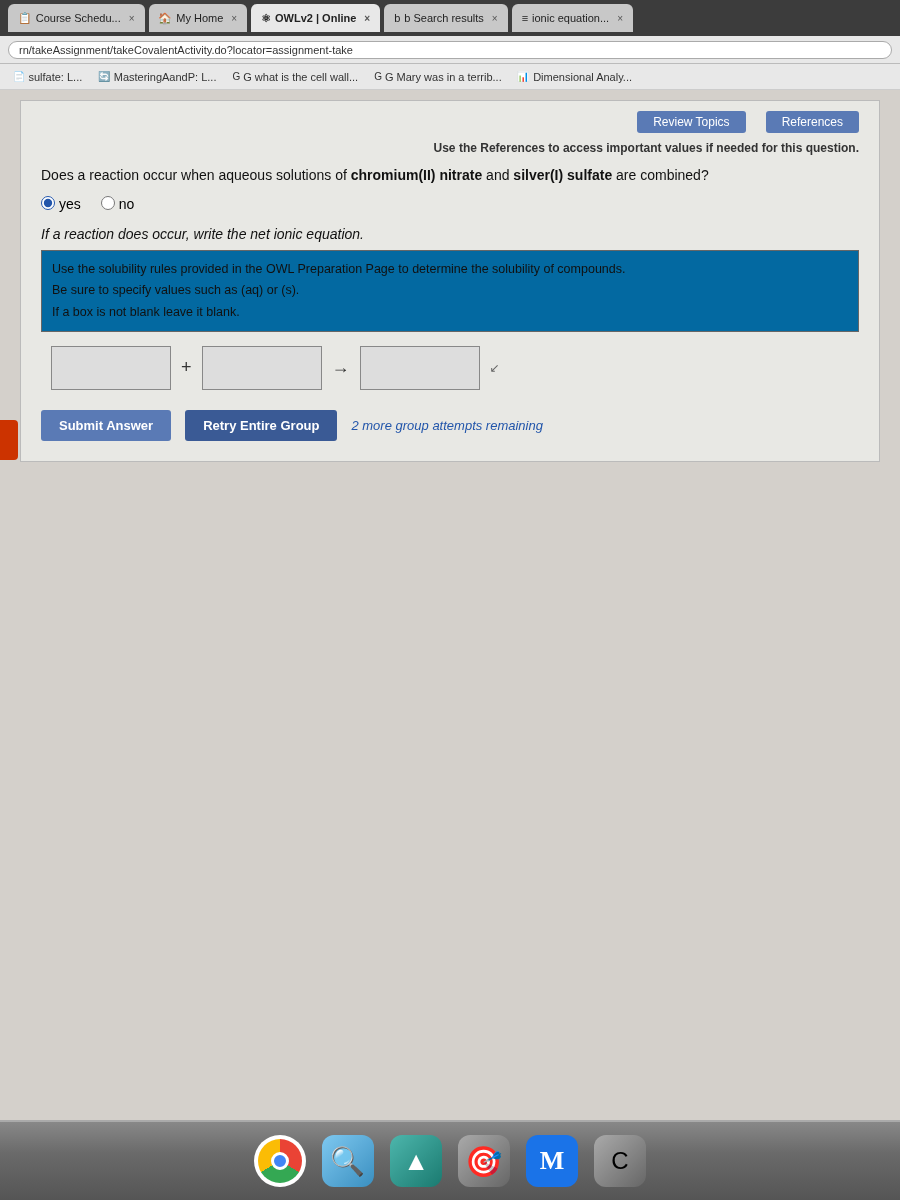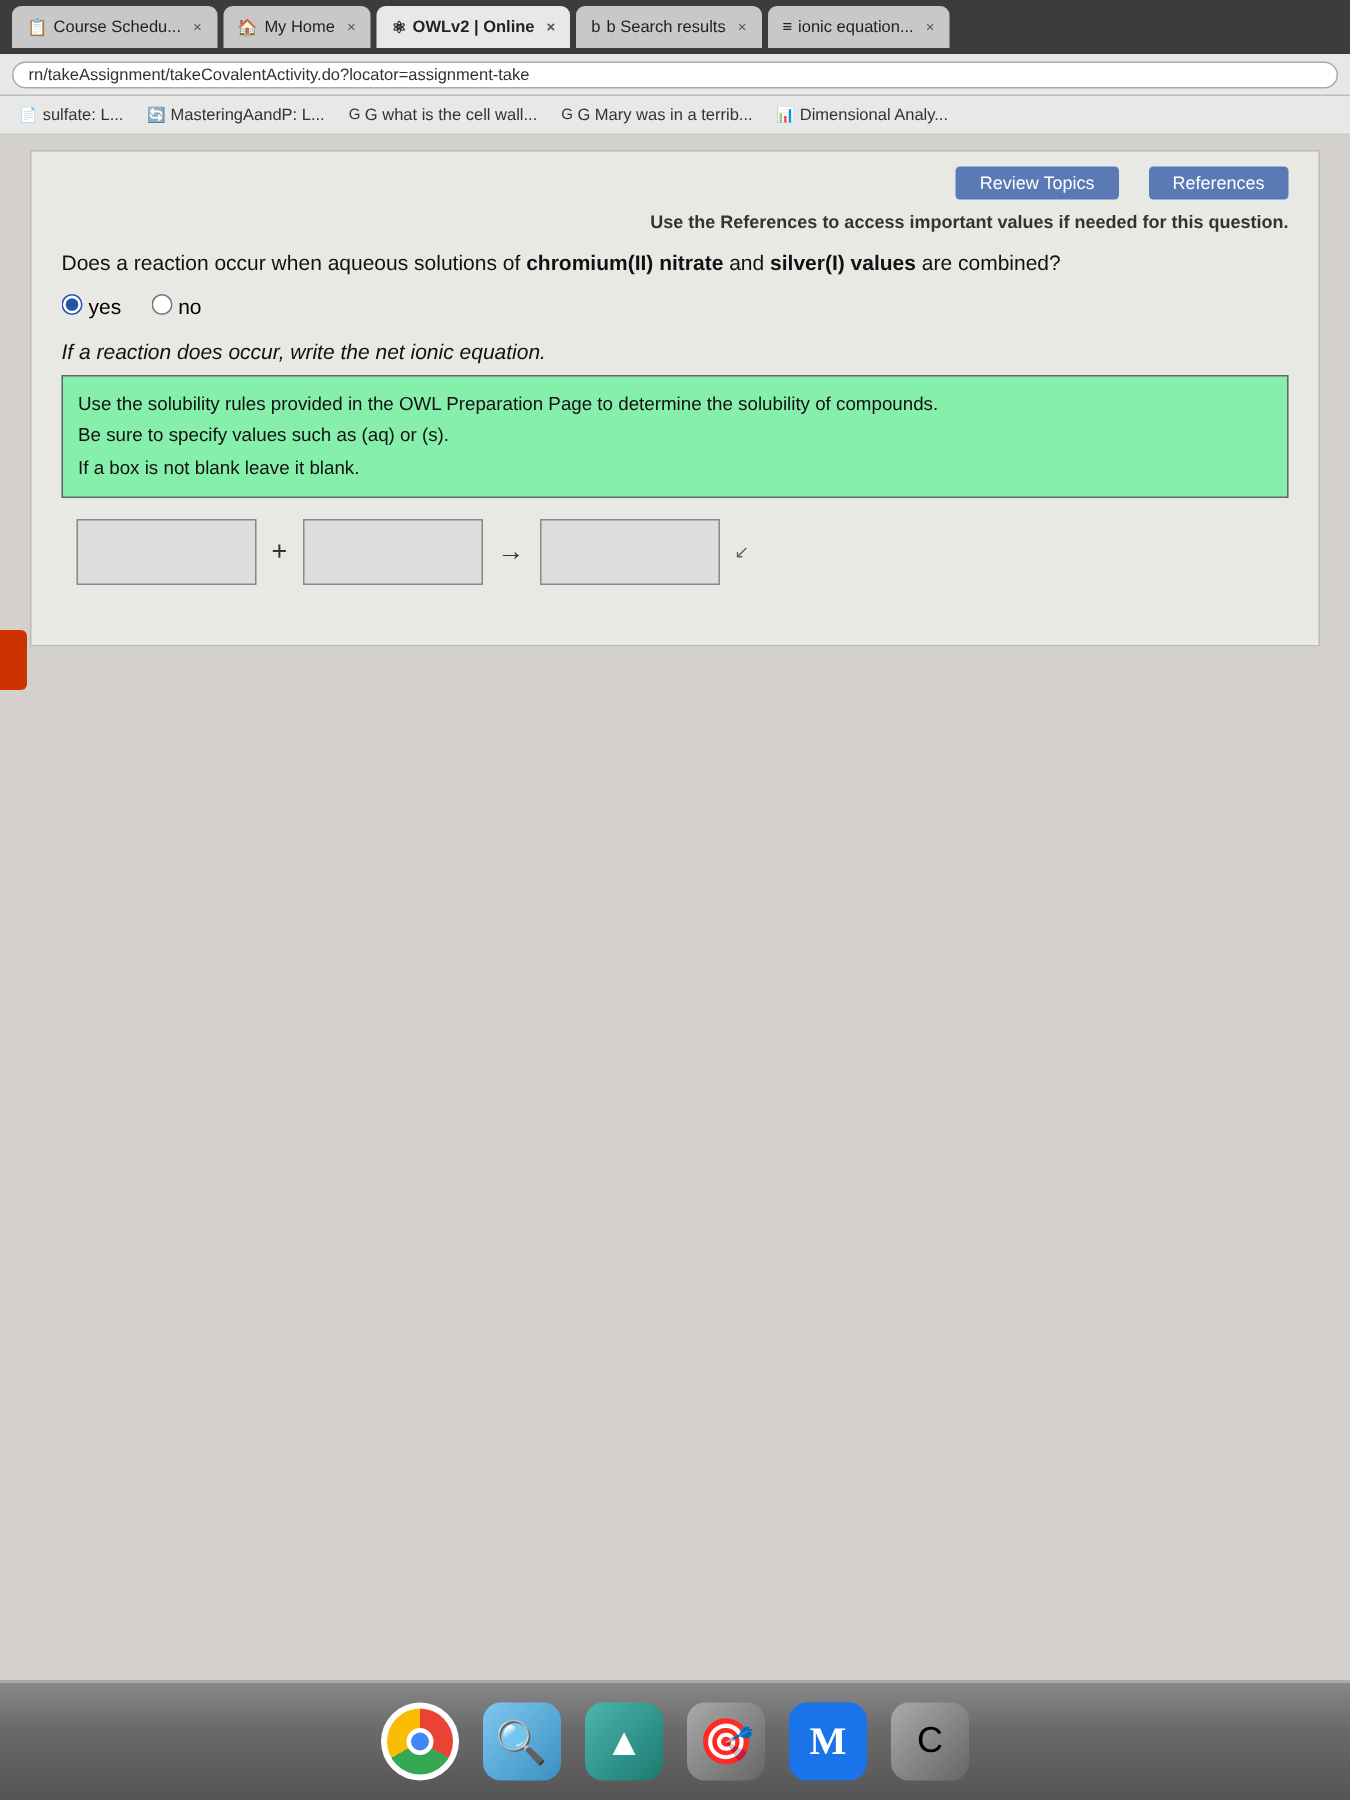--- a/index.html
+++ b/index.html
@@ -165,21 +165,21 @@
       font-size: 14px;
       color: #111;
       margin-bottom: 8px;
       font-style: italic;
     }
 
     .instructions-box {
       border: 1px solid #666;
       padding: 8px 10px;
       margin-bottom: 14px;
-      background: #86efac;
+      background: #0369a1;
       font-size: 12.5px;
       color: #111;
       line-height: 1.7;
     }
 
     
     .equation-row {
       display: flex;
       align-items: center;
       gap: 10px;
@@ -386,21 +386,21 @@
     <div class="review-references-bar">
       <button class="review-btn">Review Topics</button>
       <button class="references-btn">References</button>
     </div>
 
     <p class="use-references-text">
       <b>Use the References to access important values if needed for this question.</b>
     </p>
 
     <p class="question-text">
-      Does a reaction occur when aqueous solutions of <span class="chem-bold">chromium(II) nitrate</span> and <span class="chem-bold">silver(I) values</span> are combined?
+      Does a reaction occur when aqueous solutions of <span class="chem-bold">chromium(II) nitrate</span> and <span class="chem-bold">silver(I) sulfate</span> are combined?
     </p>
 
     <div class="radio-group">
       <label class="radio-label">
         <input type="radio" name="reaction" value="yes" checked="" style="">
         <span>yes</span>
       </label>
       <label class="radio-label">
         <input type="radio" name="reaction" value="no" style="">
         <span>no</span>
@@ -417,20 +417,25 @@
 
     <div class="equation-row">
       <input class="eq-input" type="text" value="" style="">
       <span class="eq-plus">+</span>
       <input class="eq-input" type="text" value="" style="">
       <span class="eq-arrow">→</span>
       <input class="eq-input-right" type="text" value="" style="">
       <span class="eq-small-icon">↙</span>
     </div>
 
+    <div class="buttons-row">
+      <button class="submit-btn">Submit Answer</button>
+      <button class="retry-btn">Retry Entire Group</button>
+      <span class="attempts-text">2 more group attempts remaining</span>
+    </div>
 
   </div>
 </div>
 
 <div class="left-strip"></div>
 
 <div class="taskbar">
 
   <div class="taskbar-icon chrome">
     <div class="chrome-ring">

